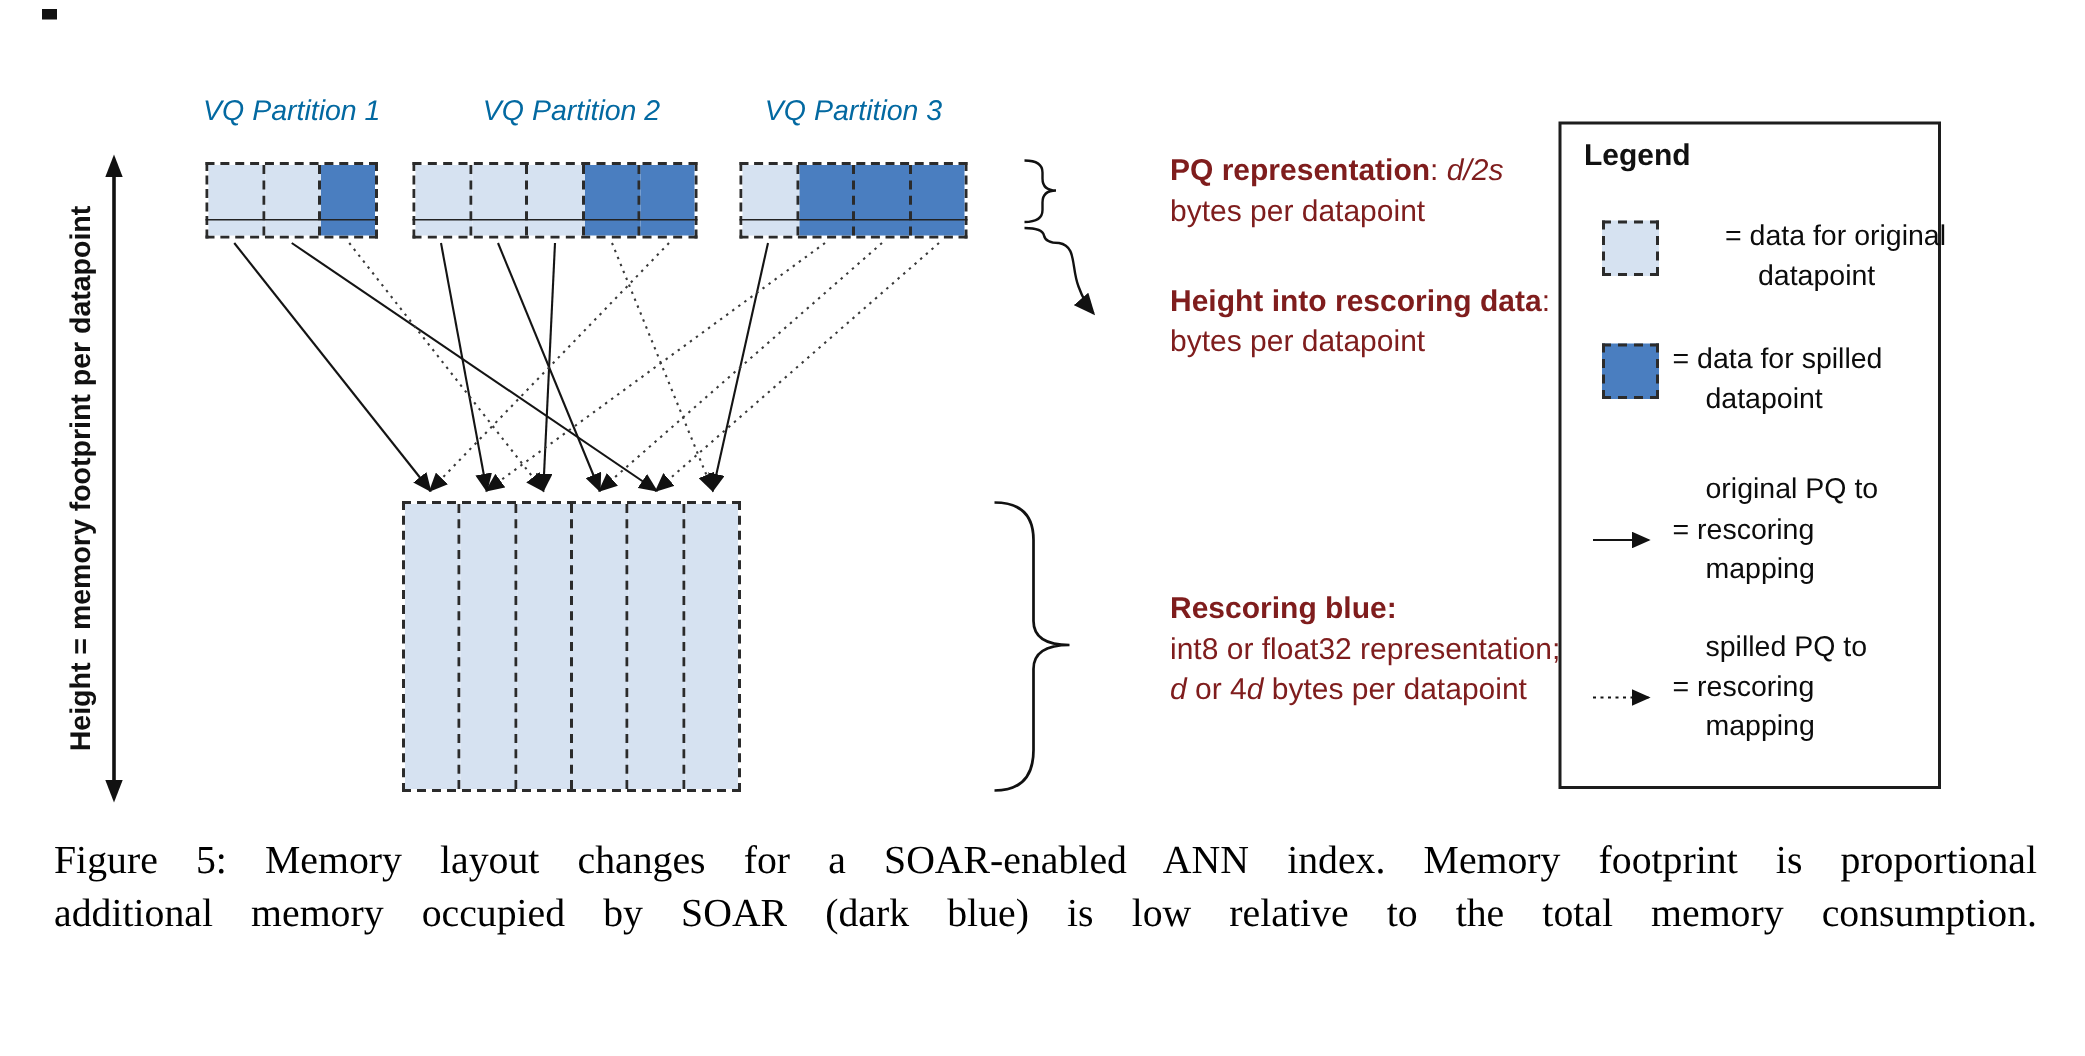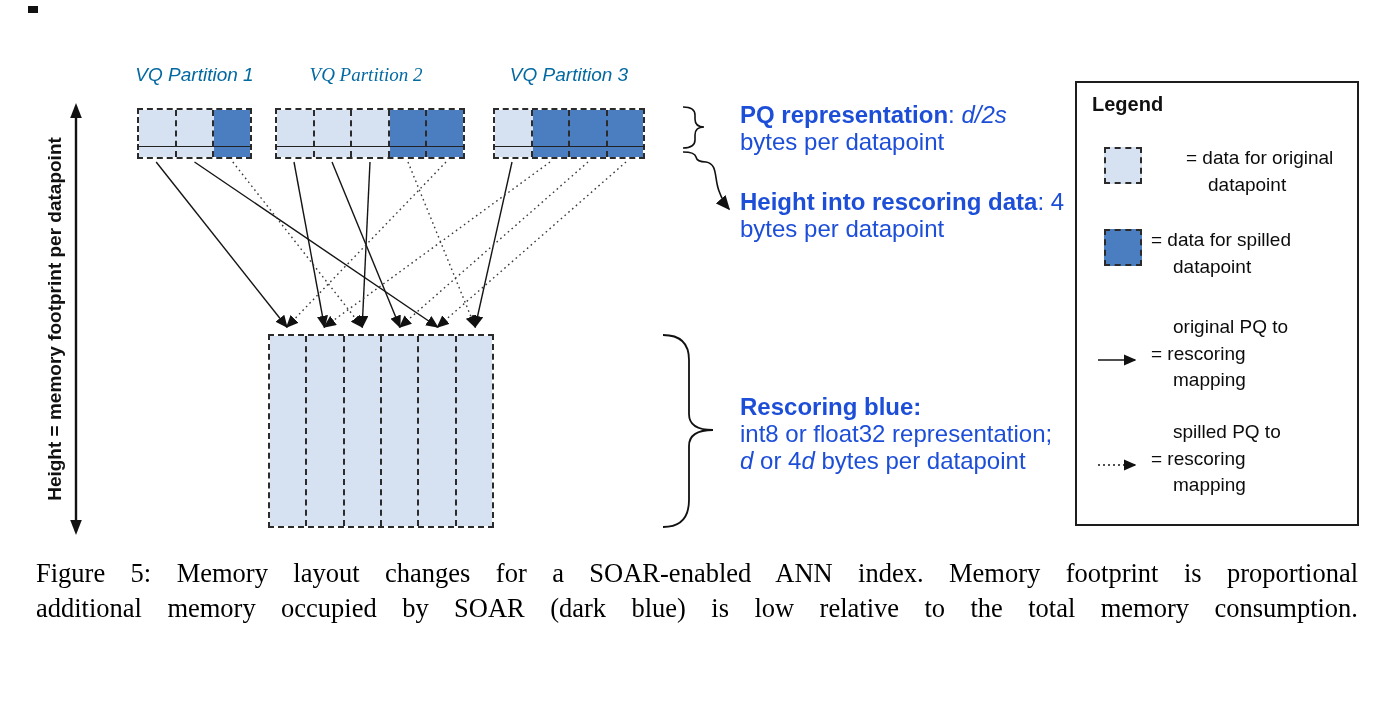--- a/index.html
+++ b/index.html
@@ -22,29 +22,29 @@
   .p-cell:last-child{border-right:none;}
   .p-sep{position:absolute;left:-2px;right:-2px;top:36px;border-top:1.6px solid #222;}
 
   
   .rescore-block{position:absolute;left:268px;top:334px;width:226px;height:194px;
       border:2px dashed #2b2b2b;box-sizing:border-box;display:flex;}
   .r-col{flex:1;border-right:2px dashed #2b2b2b;}
   .r-col:last-child{border-right:none;}
 
   
-  .ann{position:absolute;font-size:24px;line-height:27px;color:#1d4ed8;white-space:nowrap;}
+  .ann{position:absolute;font-size:20px;line-height:27px;color:#7f1d1d;white-space:nowrap;margin-left:40px;}
   .ann b{font-weight:700;}
   .it{font-style:italic;}
 
   
   .overlay{position:absolute;left:0;top:0;pointer-events:none;}
 
   
-  .legend{position:absolute;left:1075px;top:81px;width:284px;height:445px;
+  .legend{position:absolute;left:1039px;top:81px;width:255px;height:445px;
       border:2px solid #1d1d1d;box-sizing:border-box;background:#fff;}
   .legend-title{position:absolute;left:15px;top:10px;font-size:20px;font-weight:700;}
   .l-swatch{position:absolute;width:38px;height:37px;border:2px dashed #2b2b2b;box-sizing:border-box;}
   .l-arrow{position:absolute;}
   .l-lines{position:absolute;font-size:19px;line-height:26.5px;color:#0c0c0c;white-space:nowrap;}
   .l-lines .indent{padding-left:22px;}
 
   
   .caption{position:absolute;left:36px;top:556px;width:1322px;
       font-family:"Liberation Serif",serif;font-size:26.5px;line-height:34.5px;color:#000;}
@@ -54,21 +54,21 @@
 <body>
 
 <div class="page">
 
   <div class="corner-mark"></div>
 
   <div class="axis-label">Height = memory footprint per datapoint</div>
 
   <div id="partition-labels">
       <div class="partition-label" style="left: 194.5px;">VQ Partition 1</div>
-      <div class="partition-label" style="left: 366px; font-family: Liberation Serif, serif;">VQ Partition 2</div>
+      <div class="partition-label" style="left: 381px;">VQ Partition 2</div>
       <div class="partition-label" style="left: 569px;">VQ Partition 3</div>
     </div>
   <div id="partition-boxes">
       <div class="partition" style="left: 137px; width: 115px;">
         <div class="p-row">
           <div class="p-cell" style="background: rgb(214, 226, 241);"></div>
           <div class="p-cell" style="background: rgb(214, 226, 241);"></div>
           <div class="p-cell" style="background: rgb(74, 126, 192);"></div>
         </div>
         <div class="p-sep"></div>

